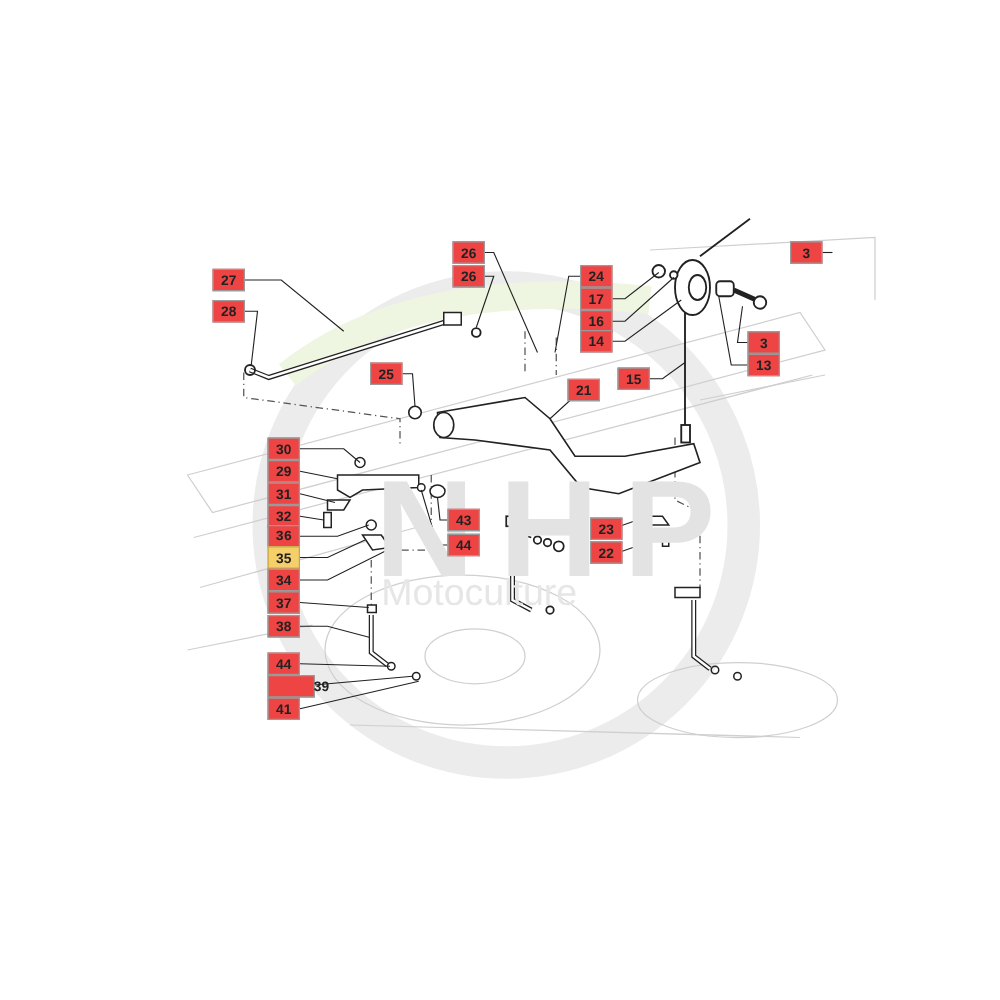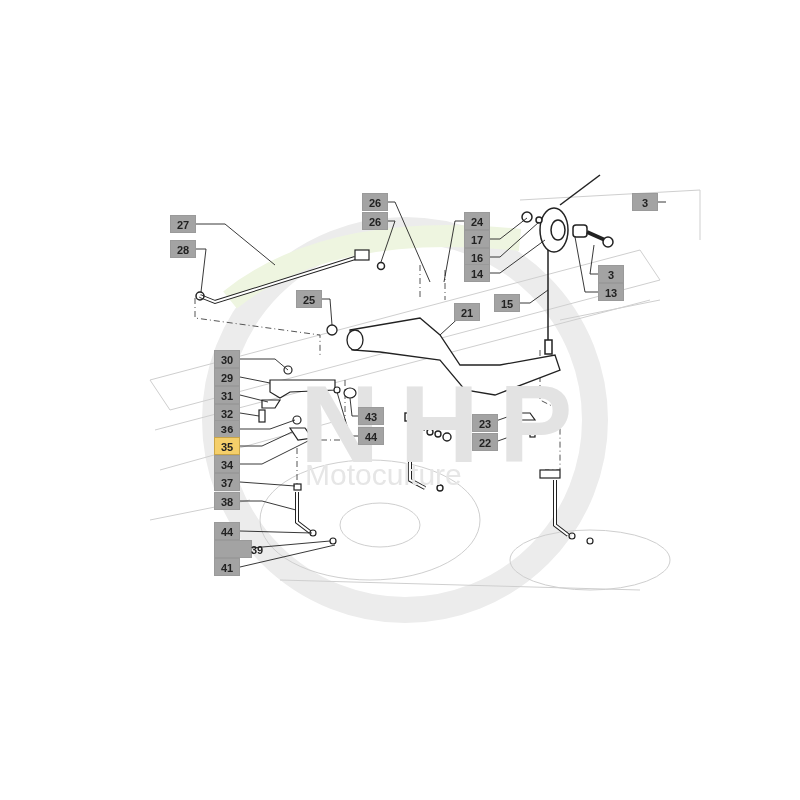--- a/index.html
+++ b/index.html
@@ -1,19 +1,19 @@
 <!DOCTYPE html>
 <html><head>
 <meta charset="utf-8">
 <style>
   html, body { margin:0; padding:0; background:#ffffff; }
   body { width:800px; height:800px; position:relative; overflow:hidden; font-family:"Liberation Sans", sans-serif; }
   #diagram { position:absolute; left:0; top:0; width:800px; height:800px; }
   .label {
-    position:absolute; width:26px; height:18px; background:#a3a3a3;
+    position:absolute; width:26px; height:18px; background:#ef4444;
     border:1px solid #9a9a9a; font-family:"Liberation Sans", sans-serif;
     font-weight:bold; font-size:11px; color:#222; text-align:center; line-height:18px;
     box-sizing:border-box; cursor:pointer;
   }
   .label.hl { background:#f5cf6a; border-color:#c9a548; }
   .wm { position:absolute; font-family:"Liberation Sans", sans-serif; color:#e3e3e3; pointer-events:none; }
 </style>
 </head>
 <body>
 

